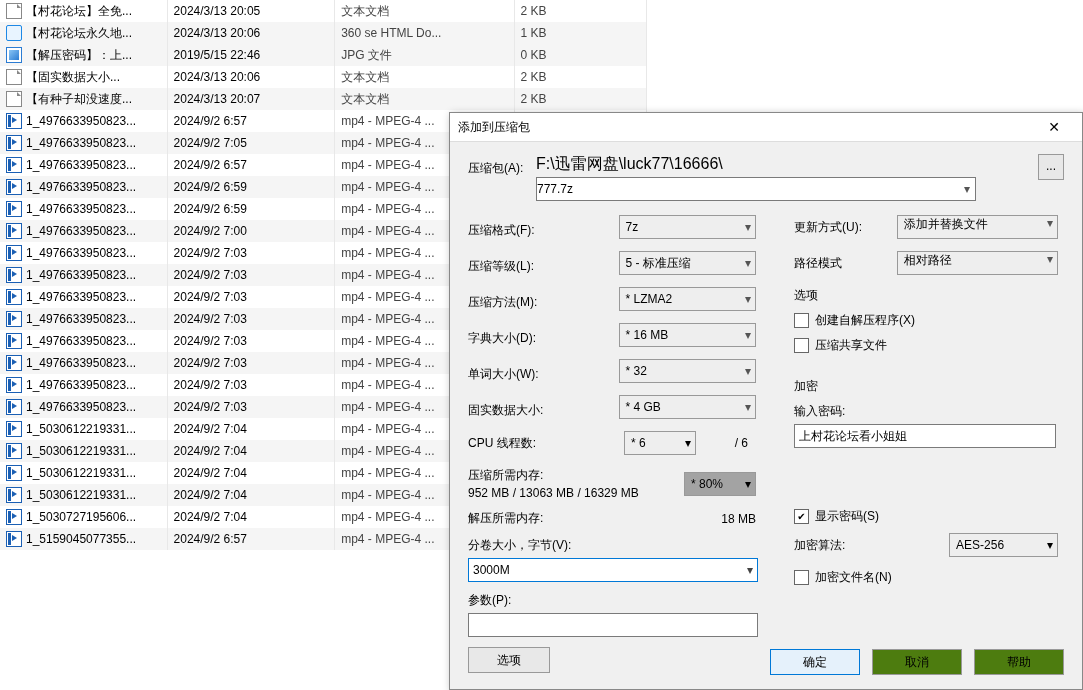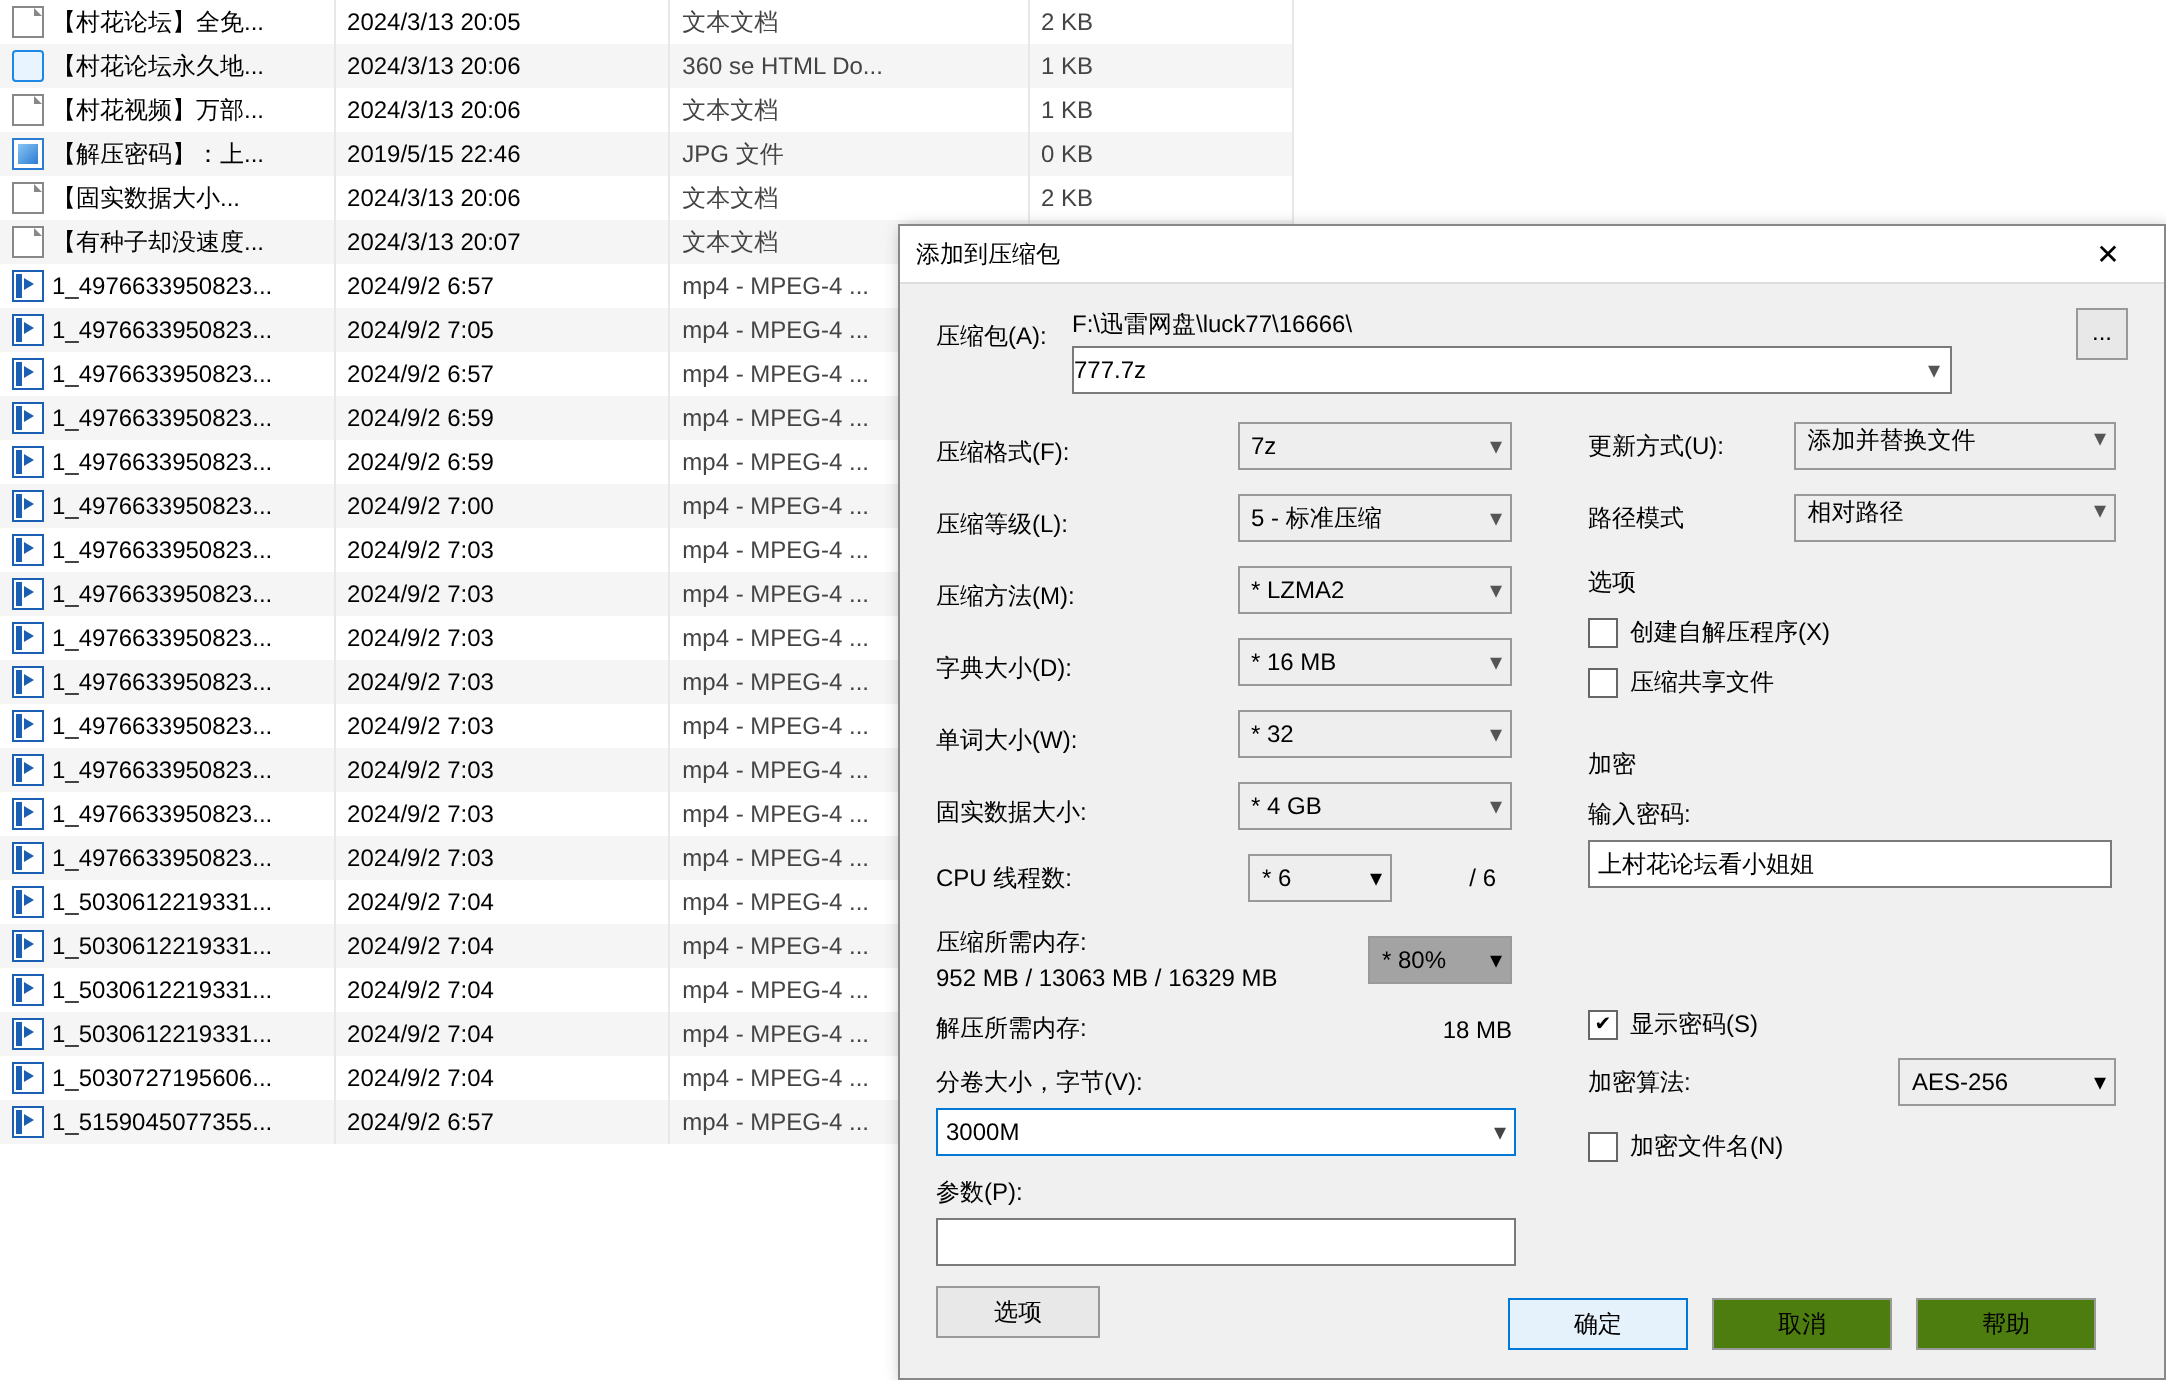--- a/index.html
+++ b/index.html
@@ -24,21 +24,21 @@
 .name-text{vertical-align:middle}
 
 .dialog{position:absolute;left:449px;top:112px;width:632px;height:576px;background:#f0f0f0;border:1px solid #888;box-shadow:2px 2px 8px rgba(0,0,0,.3)}
 .titlebar{height:28px;background:#fff;border-bottom:1px solid #ddd;display:flex;align-items:center;padding:0 8px}
 .titlebar .title{flex:1}
 .titlebar .close{width:40px;text-align:center;font-size:14px;cursor:pointer}
 .body{padding:12px 18px 0 18px}
 .path-row{display:flex;align-items:flex-start;margin-bottom:14px}
 .path-label{width:68px;padding-top:6px}
 .path-box{flex:1}
-.path-text{font-size:12px;margin-bottom:2px}
+.path-text{font-size:16px;margin-bottom:2px}
 .combo{height:22px;border:1px solid #7a7a7a;background:#fff;display:flex;align-items:center;padding:0 0;position:relative}
 .combo .val{flex:1;overflow:hidden;white-space:nowrap}
 .combo .arrow{width:16px;text-align:center;color:#555}
 .archive-combo{width:438px}
 .browse-btn{width:24px;height:24px;margin-left:12px;border:1px solid #999;background:#e8e8e8;text-align:center;line-height:22px;cursor:pointer}
 .two-col{display:flex;gap:38px}
 .colL{width:288px}
 .colR{width:264px}
 .sel{width:128px;height:22px;border:1px solid #999;background:#eee;display:flex;align-items:center;padding:0 6px;position:relative}
 .sel .arrow,.selR .arrow{position:absolute;right:4px;color:#555}
@@ -56,46 +56,40 @@
 .threads-row .slash{margin:0 8px}
 .sel-pct{width:58px;height:22px;border:1px solid #999;background:#a3a3a3;display:flex;align-items:center;padding:0 6px;position:relative;margin-left:auto}
 .mem-row{display:flex;align-items:center;margin-bottom:10px}
 .mem-row .mem-lbl{flex:1}
 .mem-sub{color:#000;margin-top:2px;font-size:12px}
 .input-line{width:280px;height:22px;border:1px solid #7a7a7a;background:#fff;padding:0 4px;display:flex;align-items:center}
 .input-pwd{width:252px;height:22px;border:1px solid #7a7a7a;background:#fff;padding:0 4px;display:flex;align-items:center}
 .vol-combo{width:280px;height:22px;border:1px solid #0078d7;background:#fff;padding:0 4px;display:flex;align-items:center;position:relative}
 .vol-combo .arrow{position:absolute;right:4px;color:#444}
 .opts-btn{width:80px;height:24px;border:1px solid #999;background:#e8e8e8;margin-top:10px;cursor:pointer;display:flex;align-items:center;justify-content:center}
-.btn-row{position:absolute;right:34px;bottom:14px;display:flex;gap:12px}
+.btn-row{position:absolute;right:18px;bottom:14px;display:flex;gap:12px}
 .btn{width:88px;height:24px;border:1px solid #999;background:#4d7c0f;display:flex;align-items:center;justify-content:center;cursor:pointer}
 .btn.primary{border:1px solid #0078d7;background:#e5f1fb}
 .enc-sel{width:98px;height:22px;border:1px solid #999;background:#eee;display:flex;align-items:center;padding:0 6px;position:relative}
 </style>
 </head>
 <body>
 
 <table class="file-list">
     <tbody id="flist">
       <tr class="odd">
         <td class="col-name"><span class="icon icon-txt"></span><span class="name-text">【村花论坛】全免...</span></td>
         <td class="col-date">2024/3/13 20:05</td>
         <td class="col-type">文本文档</td>
         <td class="col-size">2 KB</td>
       </tr>
       <tr class="even">
         <td class="col-name"><span class="icon icon-html"></span><span class="name-text">【村花论坛永久地...</span></td>
         <td class="col-date">2024/3/13 20:06</td>
         <td class="col-type">360 se HTML Do...</td>
-        <td class="col-size">1 KB</td>
-      </tr>
-      <tr class="odd">
-        <td class="col-name"><span class="icon icon-txt"></span><span class="name-text">【村花视频】万部...</span></td>
-        <td class="col-date">2024/3/13 20:06</td>
-        <td class="col-type">文本文档</td>
         <td class="col-size">1 KB</td>
       </tr>
       <tr class="even">
         <td class="col-name"><span class="icon icon-jpg"></span><span class="name-text">【解压密码】：上...</span></td>
         <td class="col-date">2019/5/15 22:46</td>
         <td class="col-type">JPG 文件</td>
         <td class="col-size">0 KB</td>
       </tr>
       <tr class="odd">
         <td class="col-name"><span class="icon icon-txt"></span><span class="name-text">【固实数据大小...</span></td>

